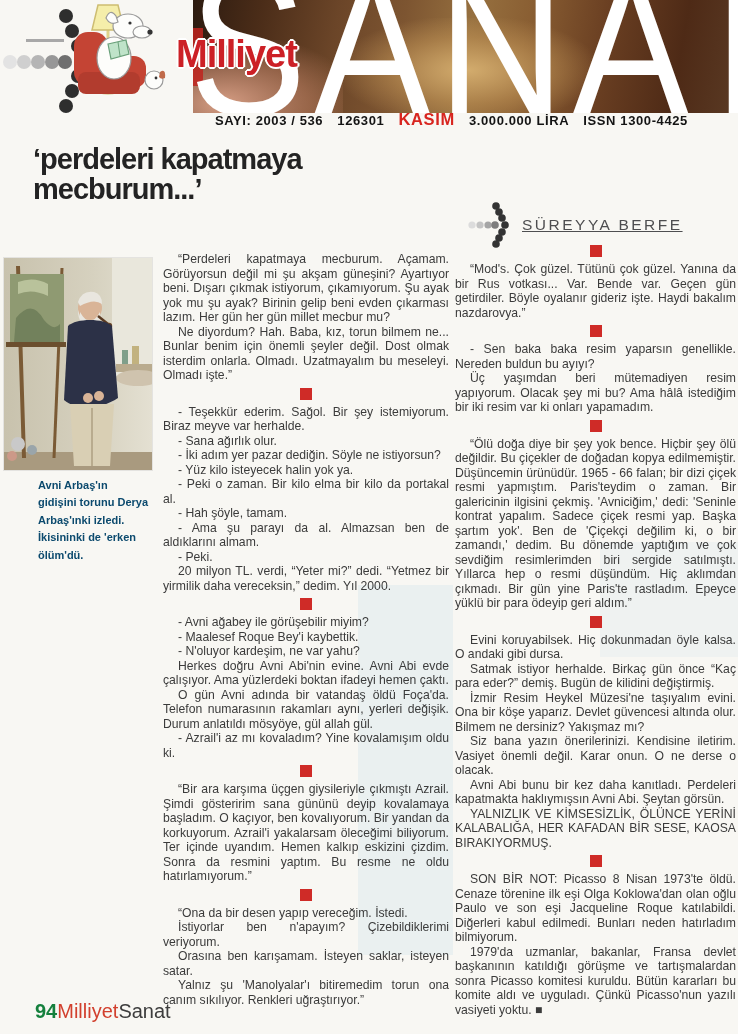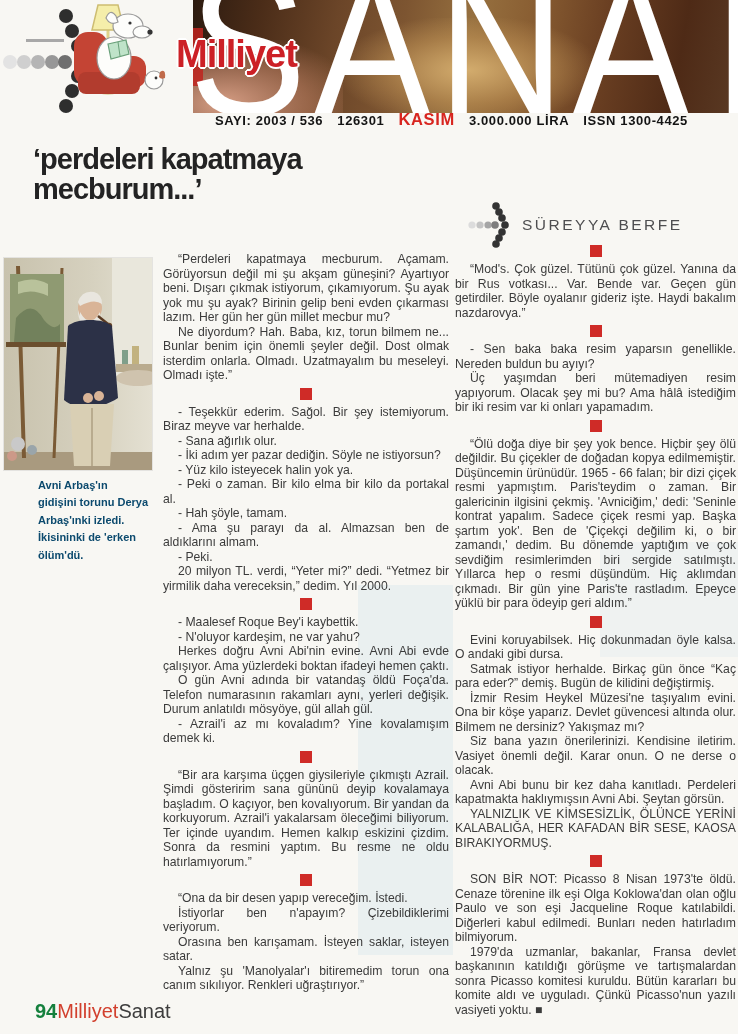--- a/index.html
+++ b/index.html
@@ -25,21 +25,21 @@
   .issue-month{color:#d8251f;font-size:16.5px;}
 
   
   .dots-arrow-large{position:absolute;left:2px;top:4px;}
   .cartoon{position:absolute;left:66px;top:0px;}
 
   
   .headline{position:absolute;left:33px;top:144px;font-size:29px;line-height:1.05;font-weight:bold;
     color:#232323;letter-spacing:-1px;}
   .byline{position:absolute;left:468px;top:200px;display:flex;align-items:center;gap:8px;}
-  .byline-name{font-size:15.5px;letter-spacing:2.5px;color:#4e4e50;}
+  .byline-name{font-size:15.5px;letter-spacing:2.5px;color:#4e4e50;text-decoration:underline;}
 
   
   .side-photo{position:absolute;left:4px;top:258px;width:148px;height:212px;overflow:hidden;
     box-shadow:0 0 0 1px rgba(0,0,0,.08);}
   .caption{position:absolute;left:38px;top:477px;width:110px;font-weight:bold;
     font-size:11px;line-height:1.58;color:#0c4a6e;}
 
   
   .col{position:absolute;font-size:12.2px;line-height:14.5px;text-align:justify;color:#3b3b3b;}
   .col1{left:163px;top:252px;width:286px;}
@@ -190,25 +190,26 @@
       <p>- İki adım yer pazar dediğin. Söyle ne istiyorsun?</p>
       <p>- Yüz kilo isteyecek halin yok ya.</p>
       <p>- Peki o zaman. Bir kilo elma bir kilo da portakal al.</p>
       <p>- Hah şöyle, tamam.</p>
       <p>- Ama şu parayı da al. Almazsan ben de aldıklarını almam.</p>
       <p>- Peki.</p>
       <p>20 milyon TL. verdi, “Yeter mi?” dedi. “Yetmez bir yirmilik daha vereceksin,” dedim. Yıl 2000.</p>
       <div class="marker-row">
         <span class="marker"></span>
       </div>
+      <p>- Avni ağabey ile görüşebilir miyim?</p>
       <p>- Maalesef Roque Bey'i kaybettik.</p>
       <p>- N'oluyor kardeşim, ne var yahu?</p>
       <p>Herkes doğru Avni Abi'nin evine. Avni Abi evde çalışıyor. Ama yüzlerdeki boktan ifadeyi hemen çaktı.</p>
       <p>O gün Avni adında bir vatandaş öldü Foça'da. Telefon numarasının rakamları aynı, yerleri değişik. Durum anlatıldı mösyöye, gül allah gül.</p>
-      <p>- Azrail'i az mı kovaladım? Yine kovalamışım demek ki.</p>
+      <p>- Azrail'i az mı kovaladım? Yine kovalamışım oldu ki.</p>
       <div class="marker-row">
         <span class="marker"></span>
       </div>
       <p>“Bir ara karşıma üçgen giysileriyle çıkmıştı Azrail. Şimdi gösteririm sana gününü deyip kovalamaya başladım. O kaçıyor, ben kovalıyorum. Bir yandan da korkuyorum. Azrail'i yakalarsam öleceğimi biliyorum. Ter içinde uyandım. Hemen kalkıp eskizini çizdim. Sonra da resmini yaptım. Bu resme ne oldu hatırlamıyorum.”</p>
       <div class="marker-row">
         <span class="marker"></span>
       </div>
       <p>“Ona da bir desen yapıp vereceğim. İstedi.</p>
       <p>İstiyorlar ben n'apayım? Çizebildiklerimi veriyorum.</p>
       <p>Orasına ben karışamam. İsteyen saklar, isteyen satar.</p>

